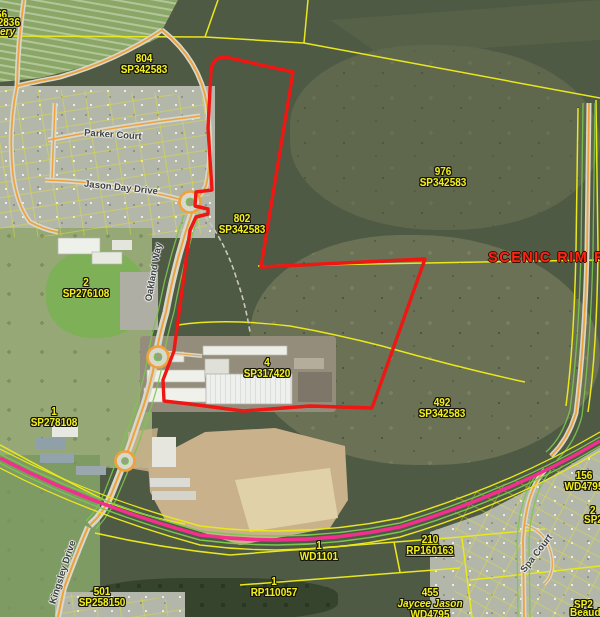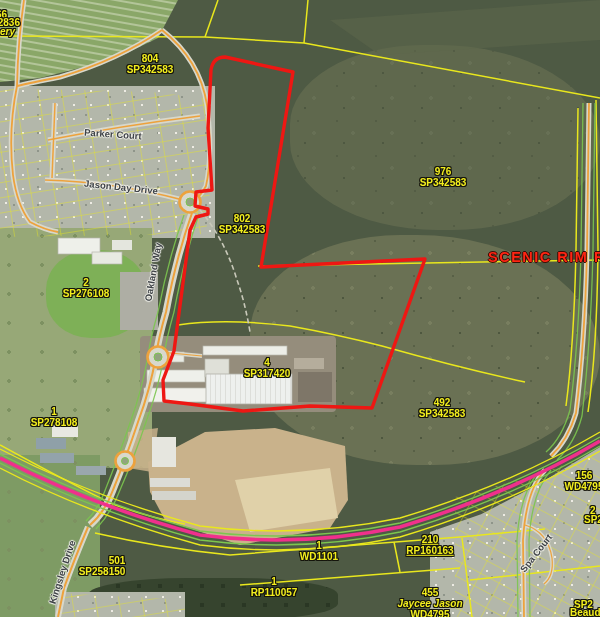--- a/index.html
+++ b/index.html
@@ -214,21 +214,21 @@
         <circle cx="125" cy="461" r="9.5" fill="#d8d8cc" stroke="#eda23d" stroke-width="2.6"></circle>
         <circle cx="125" cy="461" r="3.5" fill="#93a37f" stroke="#7cc64f" stroke-width="1"></circle>
       </g>
     </g>
 
     <path d="M225,57 L293,72 L261,267 L425,259 L372,408 L310,406 L243,411 L190,404 L164,401
          L163,380 L174,351 L190,230 L196,217 L208,214 L208,209 L195,206 L196,192 L212,190
          L208,128 L211,70 Q213,57 225,57 Z" fill="none" stroke="#ee1713" stroke-width="3.4" stroke-linejoin="round"></path>
   </svg>
 
-  <div class="plabel" style="left:150px;top:64px;">
+  <div class="plabel" style="left:144px;top:64px;">
     <span>804</span>
       <span>SP342583</span>
   </div>
   <div class="plabel" style="left:443px;top:177px;">
     <span>976</span>
       <span>SP342583</span>
   </div>
   <div class="plabel" style="left:242px;top:224px;">
     <span>802</span>
       <span>SP342583</span>
@@ -254,21 +254,21 @@
       <span>WD1101</span>
   </div>
   <div class="plabel" style="left:430px;top:545px;text-decoration:underline;">
     <span>210</span>
       <span>RP160163</span>
   </div>
   <div class="plabel" style="left:274px;top:587px;">
     <span>1</span>
       <span>RP110057</span>
   </div>
-  <div class="plabel" style="left:102px;top:566px;text-align:right;">
+  <div class="plabel" style="left:102px;top:597px;">
     <span>501</span>
       <span>SP258150</span>
   </div>
   <div class="plabel" style="left:584px;top:481px;">
     <span>156</span>
       <span>WD4795</span>
   </div>
   <div class="plabel" style="left:430px;top:604px;">
     <span>455</span>
     <span class="italic">Jaycee Jason</span>

